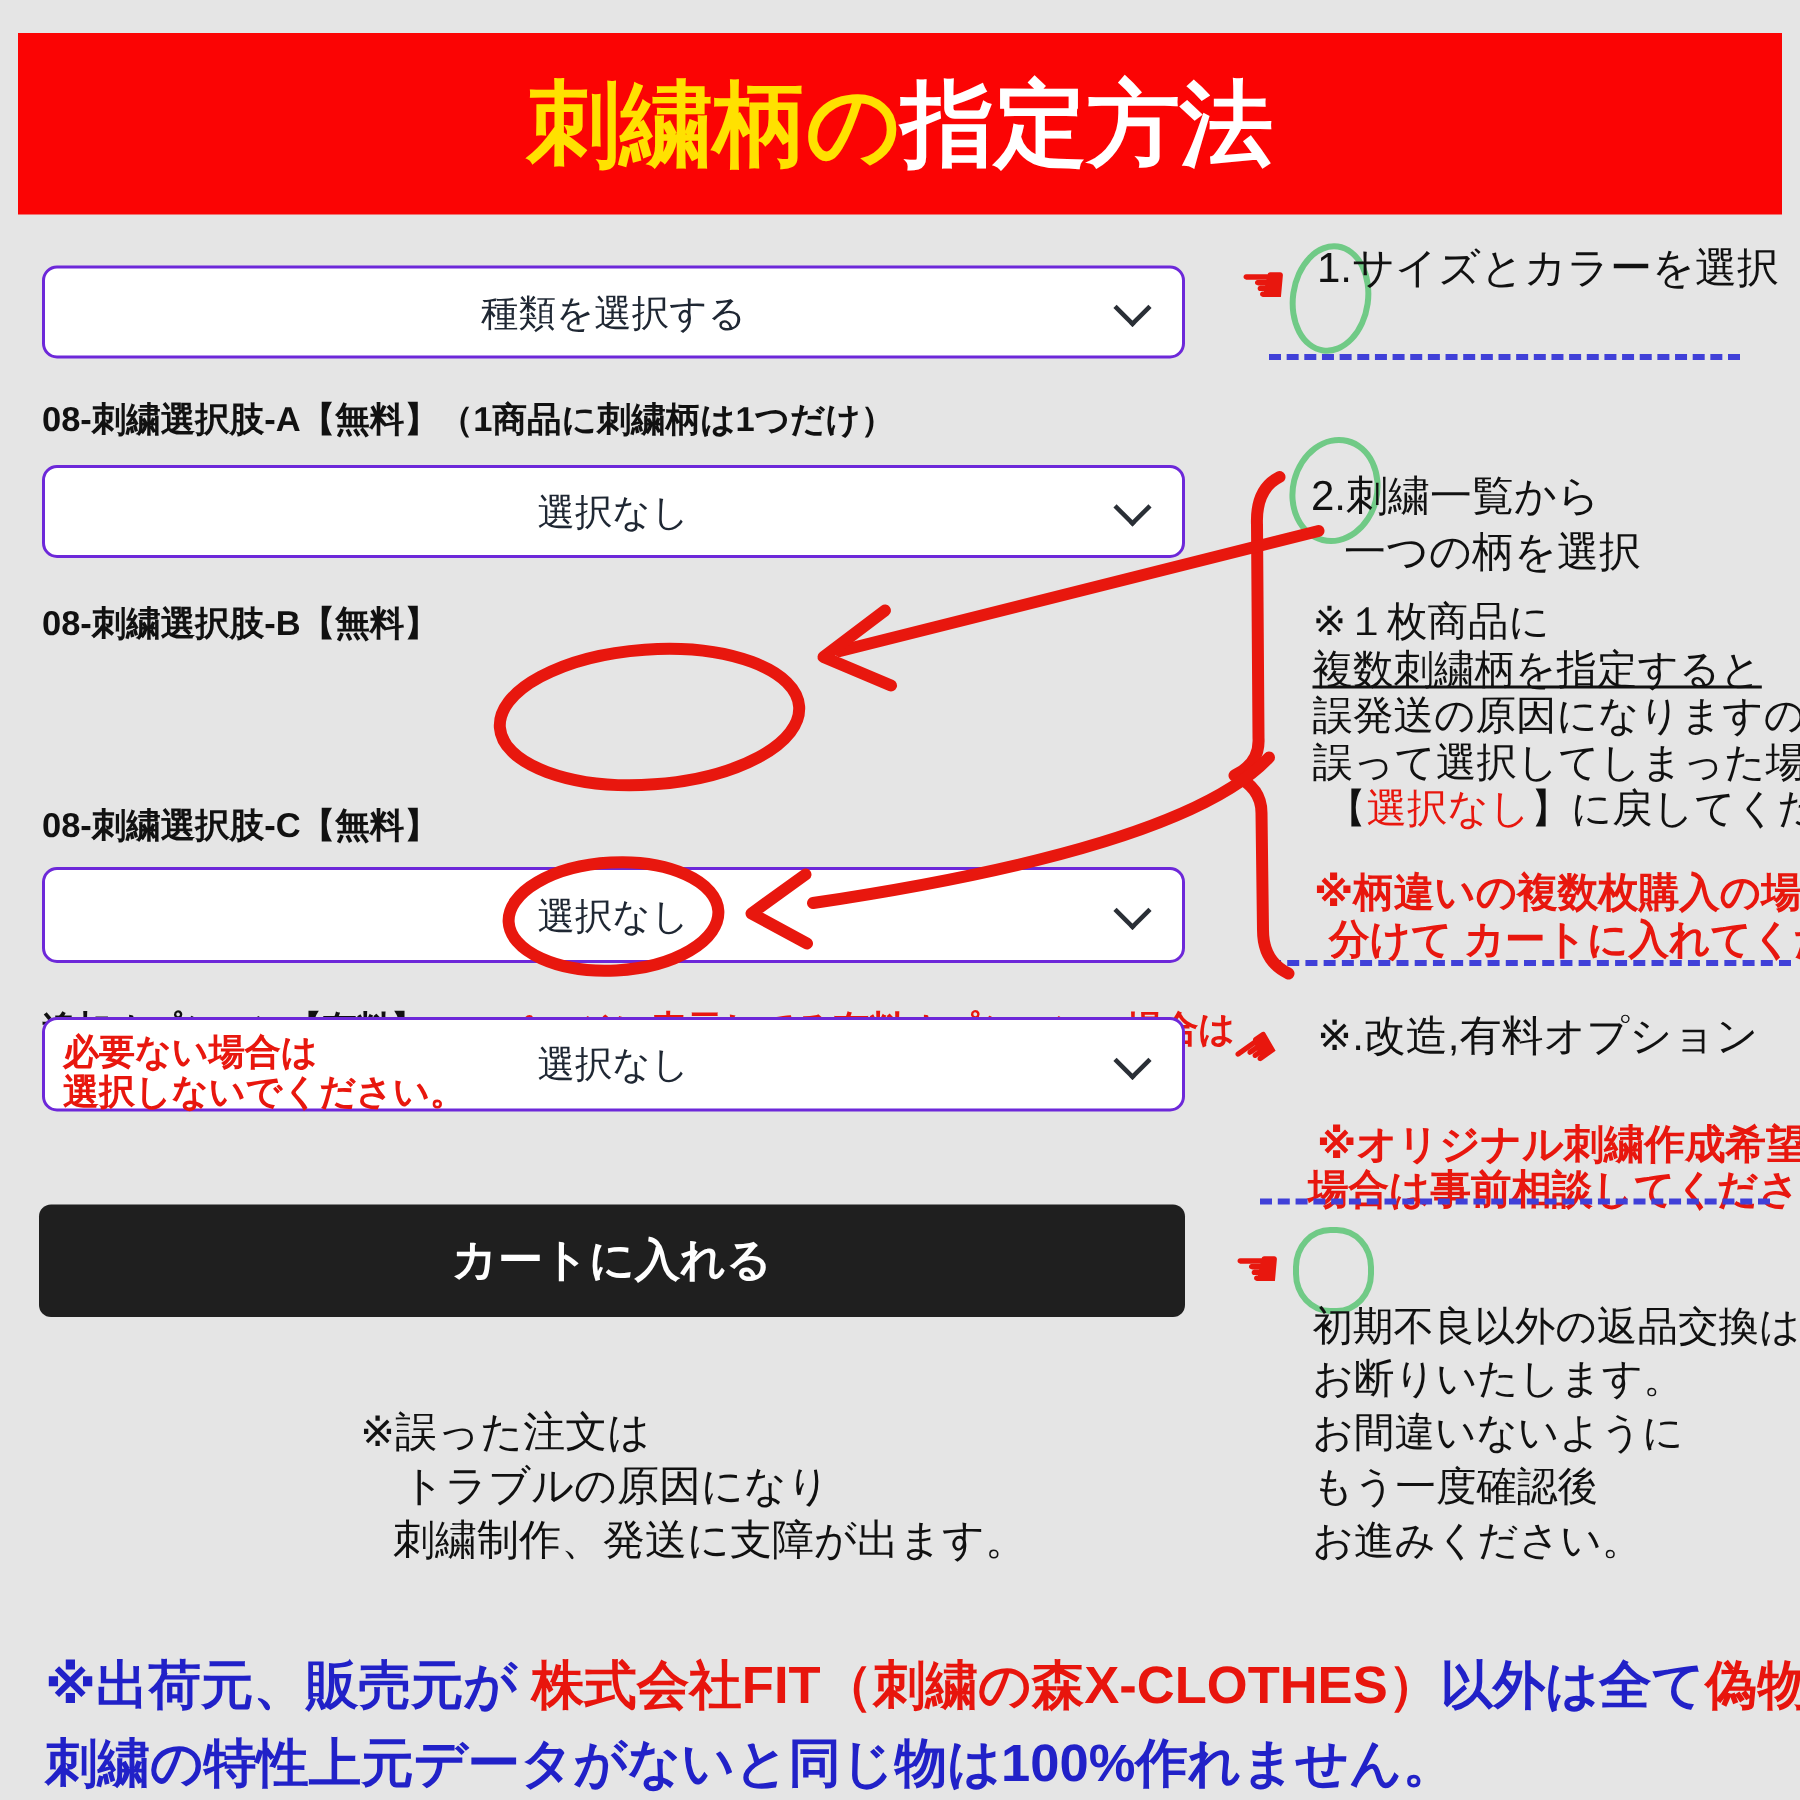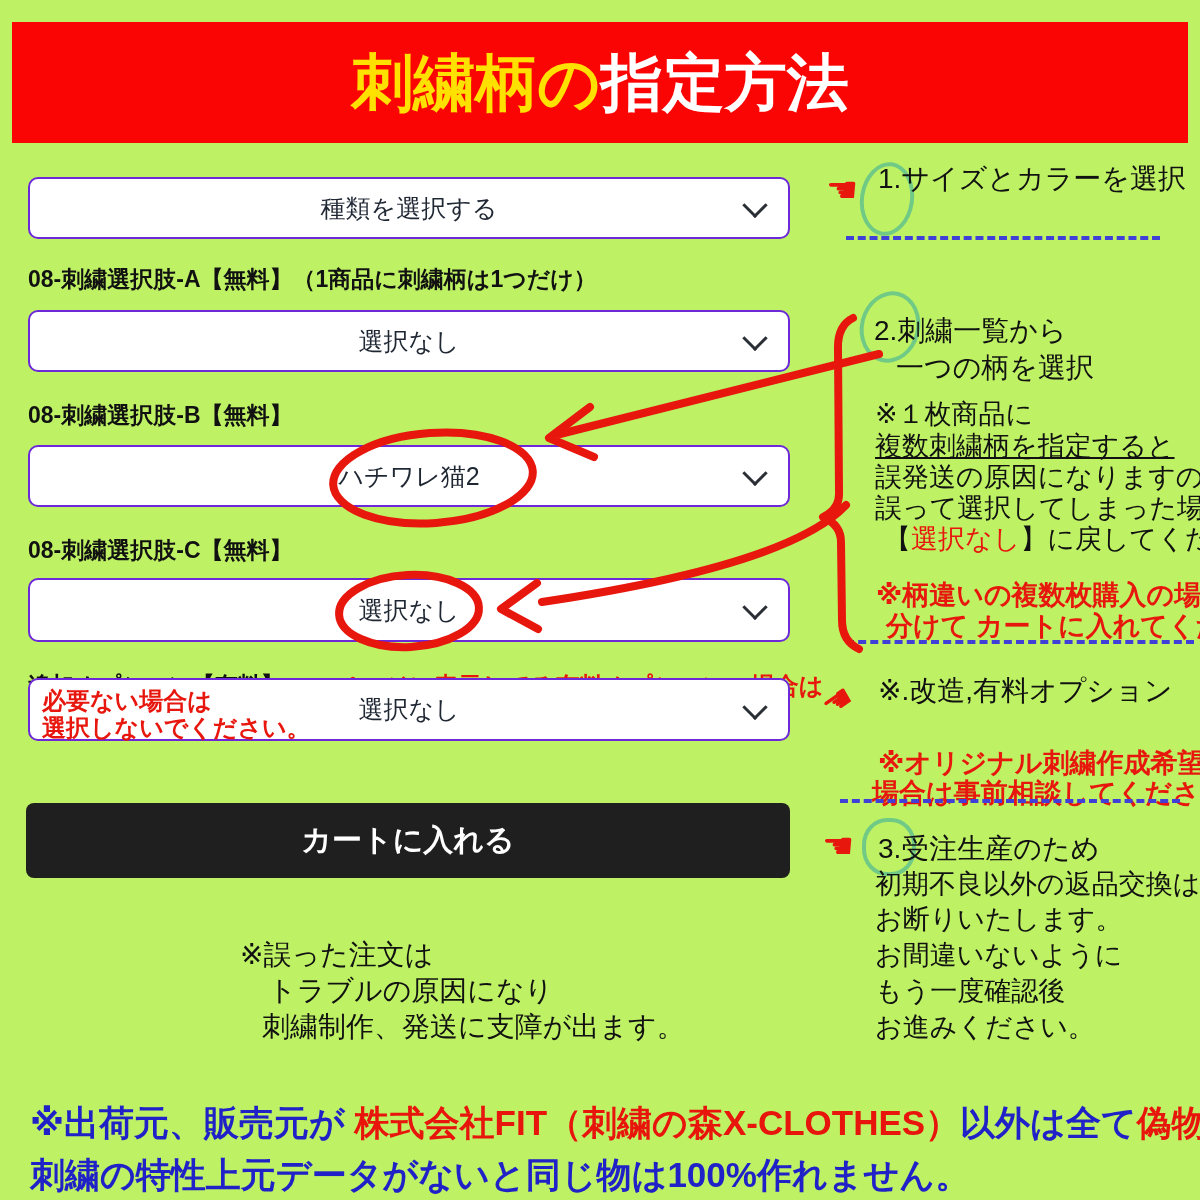--- a/index.html
+++ b/index.html
@@ -1,16 +1,16 @@
 <!DOCTYPE html>
 <html><head>
 <meta charset="utf-8">
 <style>
   html,body{margin:0;padding:0;background:#fff;}
-  #page{position:relative;width:1200px;height:1200px;background:#bef264;overflow:hidden;
+  #page{position:relative;width:1200px;height:1200px;background:#e5e5e5;overflow:hidden;
         font-family:"Liberation Sans","DejaVu Sans",sans-serif;}
   .abs{position:absolute;white-space:nowrap;}
 
   
   .banner{position:absolute;left:12px;top:22px;width:1176px;height:121px;background:#fb0404;
           display:flex;align-items:center;justify-content:center;font-size:62px;font-weight:bold;}
   .banner .hl{color:#ffe100;}
   .banner .rest{color:#ffffff;}
 
   
@@ -62,24 +62,20 @@
     <span class="chev"></span>
   </div>
 
   <div class="abs field-label" style="left:28px;top:264px;">08-刺繍選択肢-A【無料】（1商品に刺繍柄は1つだけ）</div>
   <div class="select-box" style="top:310px;">
     <span class="val">選択なし</span>
     <span class="chev"></span>
   </div>
 
   <div class="abs field-label" style="left:28px;top:400px;">08-刺繍選択肢-B【無料】</div>
-  <div class="select-box" style="top:445px;">
-    <span class="val">ハチワレ猫2</span>
-    <span class="chev"></span>
-  </div>
 
   <div class="abs field-label" style="left:28px;top:535px;">08-刺繍選択肢-C【無料】</div>
   <div class="select-box" style="top:578px;height:60px;">
     <span class="val">選択なし</span>
     <span class="chev"></span>
   </div>
 
   <div class="abs field-label" style="left:28px;top:670px;">追加オプション【有料】</div>
   <div class="abs warn-red opt-note" style="left:336px;top:670px;">ページに表示してる有料オプションの場合は</div>
   <div class="abs warn-red opt-note" style="left:336px;top:699px;">合った料金を選択してください。</div>
@@ -119,21 +115,20 @@
   <div class="bdash" style="left:846px;top:640px;width:348px;"></div>
 
   <div class="abs hand" style="left:822px;top:684px;font-size:34px;transform:rotate(-35deg);">☚</div>
   <div class="abs step-text" style="left:878px;top:672px;">※.改造,有料オプション</div>
   <div class="abs warn-red right-red" style="left:878px;top:745px;">※オリジナル刺繍作成希望の</div>
   <div class="abs warn-red right-red" style="left:872px;top:775px;">場合は事前相談してください。</div>
   <div class="bdash" style="left:840px;top:799px;width:340px;"></div>
 
   <div class="gcirc" style="left:862px;top:818px;width:46px;height:50px;border-radius:46%;"></div>
   <div class="abs hand" style="left:822px;top:828px;">☚</div>
-  <div class="abs step3-text" style="left:878px;top:830px;font-size:28px;">3.受注生産のため</div>
   <div class="abs step3-text" style="left:875px;top:866px;">初期不良以外の返品交換は</div>
   <div class="abs step3-text" style="left:875px;top:901px;">お断りいたします。</div>
   <div class="abs step3-text" style="left:875px;top:937px;">お間違いないように</div>
   <div class="abs step3-text" style="left:875px;top:973px;">もう一度確認後</div>
   <div class="abs step3-text" style="left:875px;top:1009px;">お進みください。</div>
 
   <div class="abs footer-line" style="left:30px;top:1100px;">
     <span class="f-blue">※出荷元、販売元が </span><span class="f-red">株式会社FIT（刺繍の森X-CLOTHES）</span><span class="f-blue">以外は全て</span><span class="f-red">偽物</span>
   </div>
   <div class="abs footer-line f-blue" style="left:30px;top:1152px;">刺繍の特性上元データがないと同じ物は100%作れません。</div>

